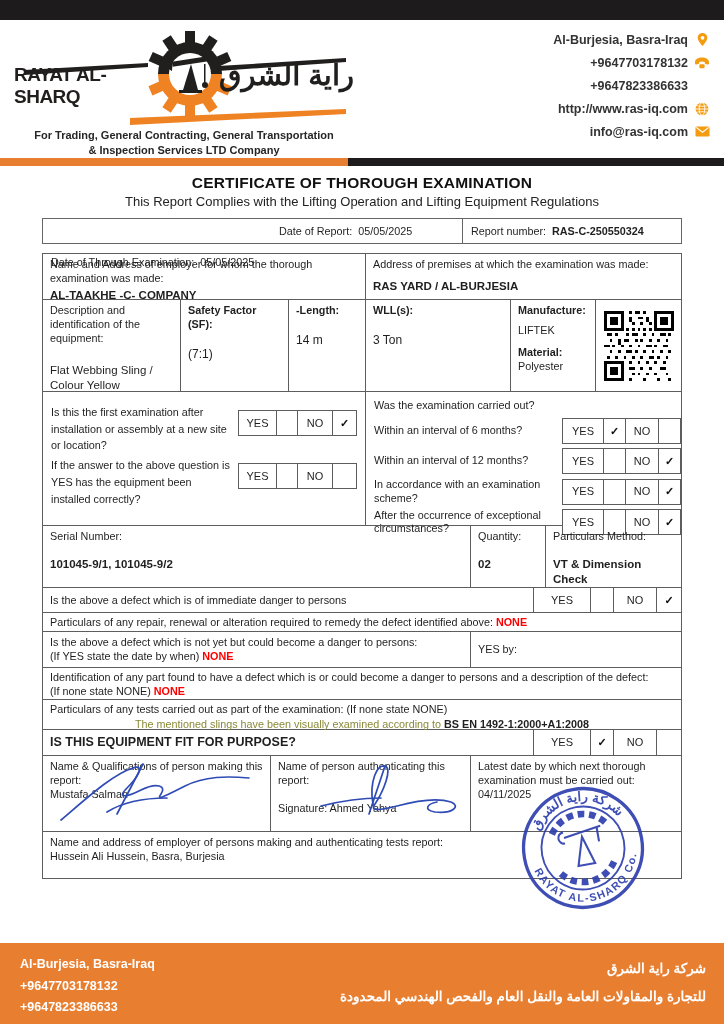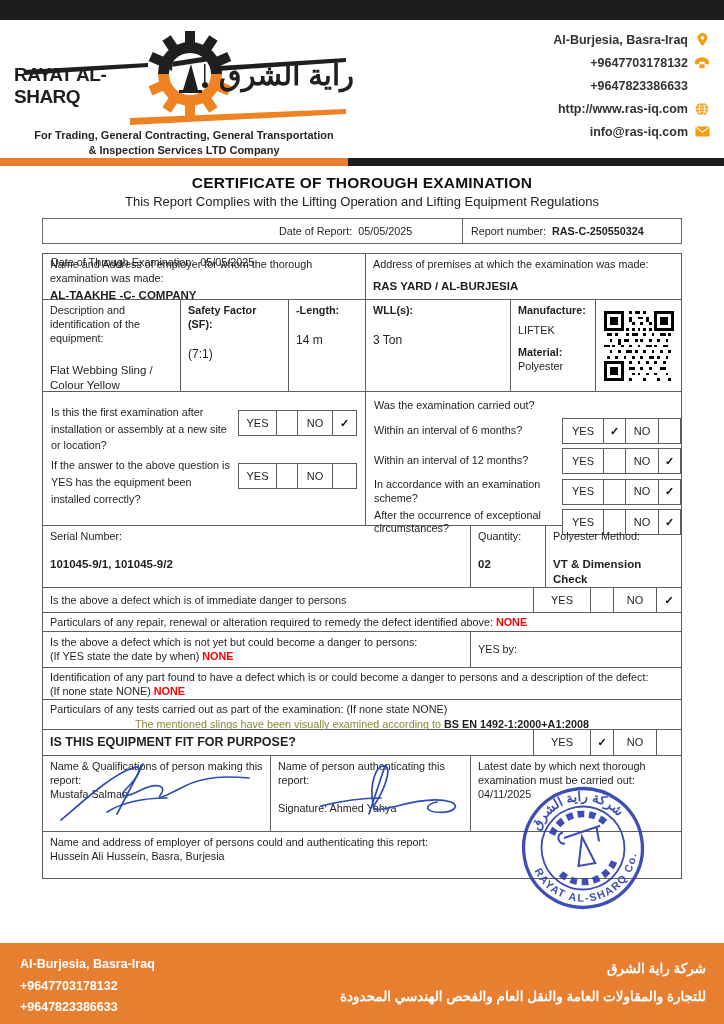--- a/index.html
+++ b/index.html
@@ -338,21 +338,21 @@
   <div class="row rowD">
     <div class="cell cD1">
       <div>Serial Number:</div>
       <div class="v">101045-9/1, 101045-9/2</div>
     </div>
     <div class="cell cD2">
       <div>Quantity:</div>
       <div class="v">02</div>
     </div>
     <div class="cell cD3">
-      <div>Polyester Method:</div>
+      <div>Particulars Method:</div>
       <div class="v">VT &amp; Dimension Check</div>
     </div>
   </div>
 
   <div class="row rowE">
     <div class="cell cE1">Is the above a defect which is of immediate danger to persons</div>
     <div class="yn yn-c">
       <span class="l1">YES</span>
       <span class="c1 chk"></span>
       <span class="l2">NO</span>
@@ -432,21 +432,21 @@
       </svg>
     </div>
     <div class="cell cK3">
       <div>Latest date by which next thorough examination must be carried out:</div>
       <div>04/11/2025</div>
     </div>
   </div>
 
   <div class="row rowL">
     <div>
-      <div>Name and address of employer of persons could and authenticating this report:</div>
+      <div>Name and address of employer of persons making and authenticating tests report:</div>
       <div>Hussein Ali Hussein, Basra, Burjesia</div>
     </div>
   </div>
 
   <svg class="stamp" viewBox="0 0 140 140">
     <g transform="rotate(-10 70 70)" fill="none" stroke="#2e3fae">
       <circle cx="70" cy="70" r="63" stroke-width="3.5"></circle>
       <circle cx="70" cy="70" r="44" stroke-width="2"></circle>
       <path d="M40,50 a36,36 0 0 1 60,0" stroke-width="7" stroke-dasharray="7 5"></path>
       <path d="M100,90 a36,36 0 0 1 -60,0" stroke-width="7" stroke-dasharray="7 5"></path>

